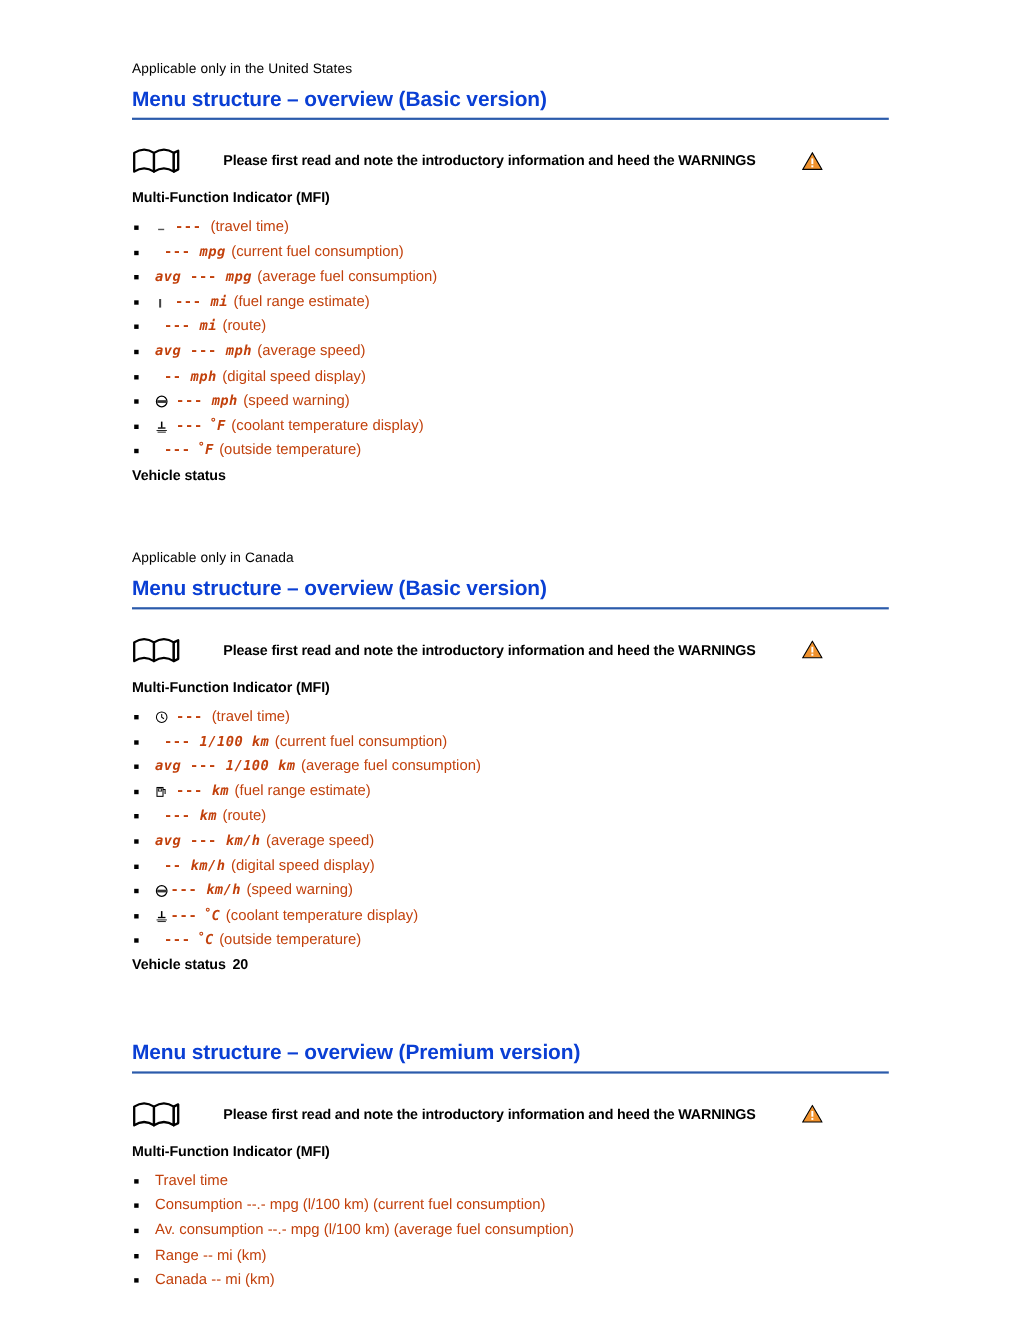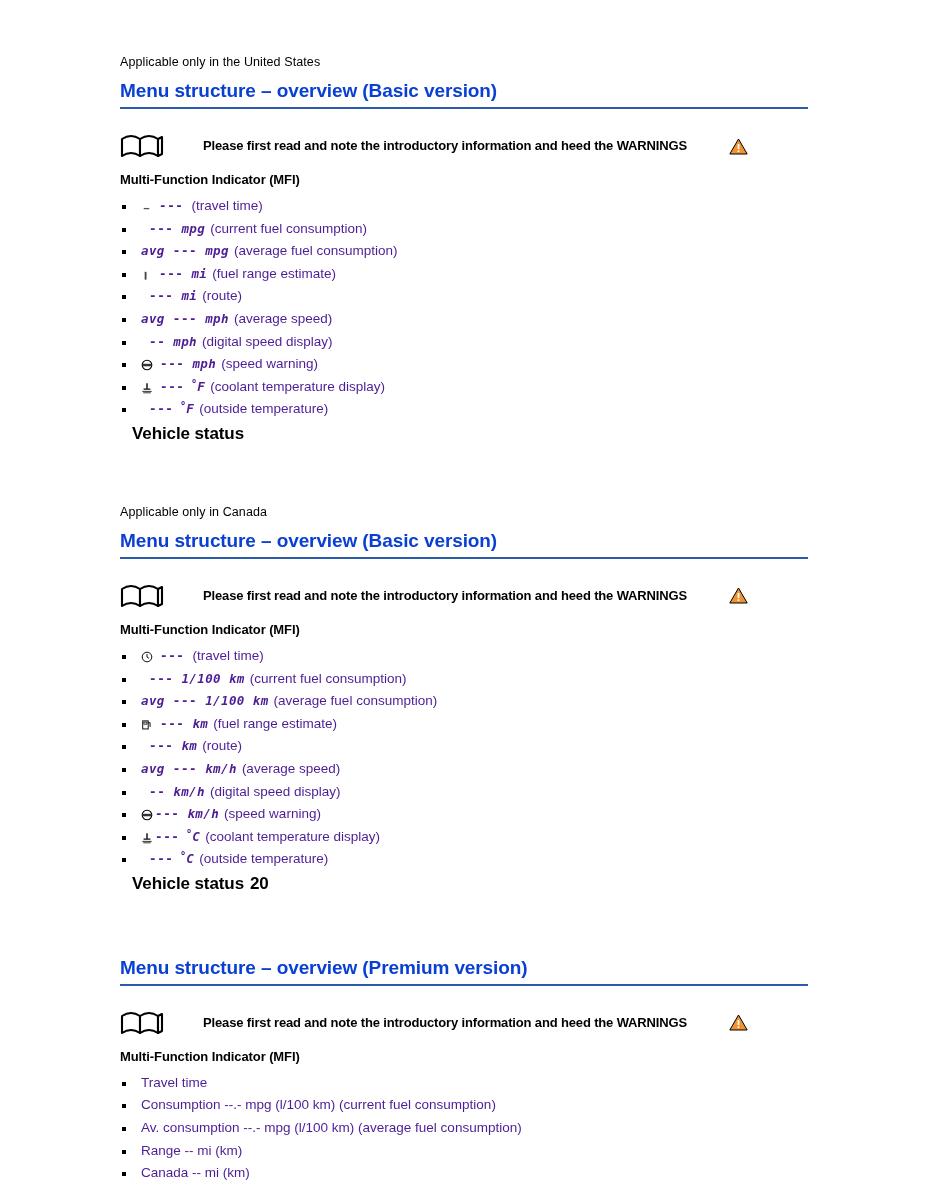--- a/index.html
+++ b/index.html
@@ -101,21 +101,21 @@
   ul.bullets {
     list-style: none;
     margin: 6px 0 0 0;
     padding: 0;
   }
   ul.bullets li {
     position: relative;
     padding-left: 21px;
     font-size: 13.5px;
     line-height: 22.6px;
-    color: #4c1d95;
+    color: #c2410c;
     white-space: nowrap;
   }
   ul.bullets li::before {
     content: "";
     position: absolute;
     left: 2px;
     top: 10px;
     width: 4px;
     height: 4px;
     background: #000;
@@ -142,25 +142,24 @@
   
   .ico {
     display: inline-block;
     vertical-align: -3px;
     margin-right: 2px;
   }
   .ico svg { display: block; }
 
   
   .vehicle-status {
-    font-size: 17px;
+    font-size: 13px;
     font-weight: bold;
     margin-top: 3px;
     letter-spacing: -0.1px;
-    margin-left: 12px;
   }
   .vehicle-status .pageref {
     font-weight: bold;
     margin-left: 6px;
   }
 </style>
 </head>
 <body>
 
 <div class="page">

